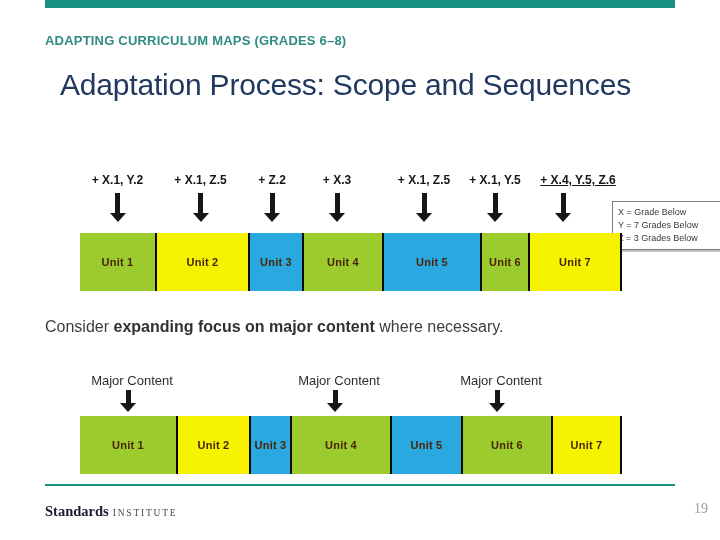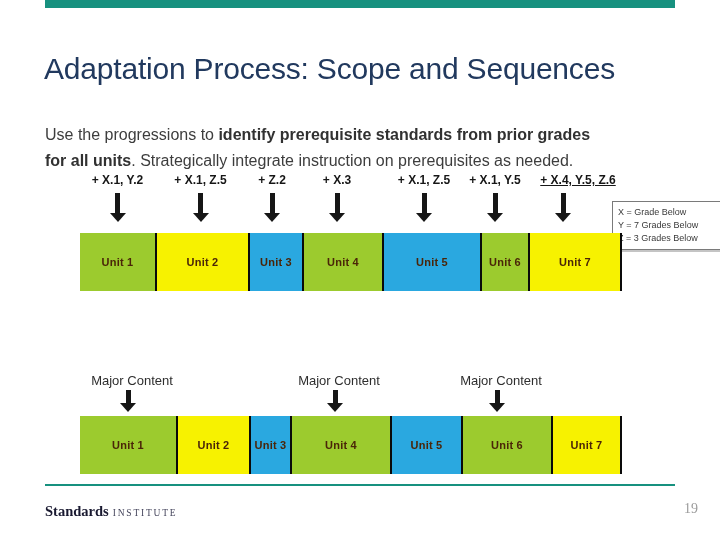--- a/index.html
+++ b/index.html
@@ -1,55 +1,52 @@
 <!DOCTYPE html>
 <html><head>
 <meta charset="utf-8">
 <style>
   html,body{margin:0;padding:0;background:#fff;}
   .slide{position:relative;width:720px;height:540px;background:#ffffff;overflow:hidden;
          font-family:"Liberation Sans",sans-serif;}
   .topbar{position:absolute;left:45px;top:0;width:630px;height:8px;}
   .eyebrow{position:absolute;left:45px;top:33px;font-size:13px;font-weight:bold;letter-spacing:.2px;}
-  .title{position:absolute;left:44px;top:52px;margin:0;font-size:30px;font-weight:400;letter-spacing:-.2px;}
+  .title{position:absolute;left:44px;top:52px;margin:16px;font-size:30px;font-weight:400;letter-spacing:-.2px;}
   .intro{position:absolute;left:45px;top:122px;font-size:16px;line-height:26px;color:#3d3d3d;}
   .expand{position:absolute;left:45px;top:315px;font-size:16px;line-height:24px;color:#3d3d3d;}
   .b{font-weight:bold;color:#313131;}
   .anno-label{position:absolute;top:173px;transform:translateX(-50%);font-size:12px;font-weight:bold;
               color:#161616;white-space:nowrap;}
   .arrow{position:absolute;transform:translateX(-50%);display:flex;flex-direction:column;align-items:center;}
   .shaft{width:5px;background:#161616;}
   .head{width:0;height:0;border-left:8px solid transparent;border-right:8px solid transparent;
         border-top:9px solid #161616;}
   .legend{position:absolute;left:612px;top:201px;width:101px;background:#fff;border:1px solid #7a7a7a;
           box-shadow:2px 2px 0 #c4c4c4;padding:4px 5px;font-size:9px;line-height:13px;color:#3a3a3a;}
   .unit-row{position:absolute;left:80px;height:58px;display:flex;}
   .unit{height:100%;display:flex;align-items:center;justify-content:center;border-right:2px solid #0a0a0a;}
   .unit-label{font-size:11px;font-weight:bold;letter-spacing:.2px;}
   .mc-label{position:absolute;top:373px;transform:translateX(-50%);font-size:13px;color:#2e2e2e;white-space:nowrap;}
   .footline{position:absolute;left:45px;top:484px;width:630px;height:2px;}
   .logo{position:absolute;left:45px;top:502px;font-family:"Liberation Serif",serif;white-space:nowrap;text-align:right;}
   .logo-b{font-weight:bold;font-size:14.5px;color:#191930;}
   .logo-l{font-size:9.5px;letter-spacing:1.8px;color:#45455c;margin-left:4px;}
-  .pagenum{position:absolute;right:22px;top:501px;font-size:14px;color:#9b9b9b;font-family:"Liberation Serif",serif;}
+  .pagenum{position:absolute;right:12px;top:501px;font-size:14px;color:#9b9b9b;font-family:"Liberation Serif",serif;}
 </style>
 </head>
 <body>
 
 <div class="slide">
 
   <div class="topbar" id="topbar" style="background: rgb(23, 145, 127);"></div>
 
+  <div class="eyebrow" id="eyebrow" style="color: rgb(46, 140, 130);">ADAPTING CURRICULUM MAPS (GRADES 6–8)</div>
 
   <h1 class="title" id="title" style="color: rgb(33, 57, 94);">Adaptation Process: Scope and Sequences</h1>
 
-  <div class="intro" id="intro">
-      <div><span>Use the progressions to </span><span class="b">identify prerequisite standards from prior grades</span></div>
-      <div><span class="b">for all units</span><span>. Strategically integrate instruction on prerequisites as needed.</span></div>
-    </div>
 
   <div id="anno-layer">
       <div class="anno-label" style="left: 117.5px;">+ X.1, Y.2</div>
       <div class="arrow" style="left: 117.5px; top: 193px;">
         <div class="shaft" style="height: 20px;"></div>
         <div class="head"></div>
       </div>
       <div class="anno-label" style="left: 200.5px;">+ X.1, Z.5</div>
       <div class="arrow" style="left: 200.5px; top: 193px;">
         <div class="shaft" style="height: 20px;"></div>
@@ -105,20 +102,23 @@
         <span class="unit-label" style="color: rgb(74, 37, 8);">Unit 5</span>
       </div>
       <div class="unit" style="width: 46px; background: rgb(156, 203, 46);">
         <span class="unit-label" style="color: rgb(74, 37, 8);">Unit 6</span>
       </div>
       <div class="unit" style="width: 90px; background: rgb(247, 242, 0);">
         <span class="unit-label" style="color: rgb(74, 37, 8);">Unit 7</span>
       </div>
     </div>
 
+  <div class="expand" id="expand">
+      <div><span>Consider </span><span class="b">expanding focus on major content</span><span> where necessary.</span></div>
+    </div>
 
   <div id="major-layer">
       <div class="mc-label" style="left: 132px;">Major Content</div>
       <div class="arrow" style="left: 128px; top: 390px;">
         <div class="shaft" style="height: 13px;"></div>
         <div class="head"></div>
       </div>
       <div class="mc-label" style="left: 339px;">Major Content</div>
       <div class="arrow" style="left: 335px; top: 390px;">
         <div class="shaft" style="height: 13px;"></div>

